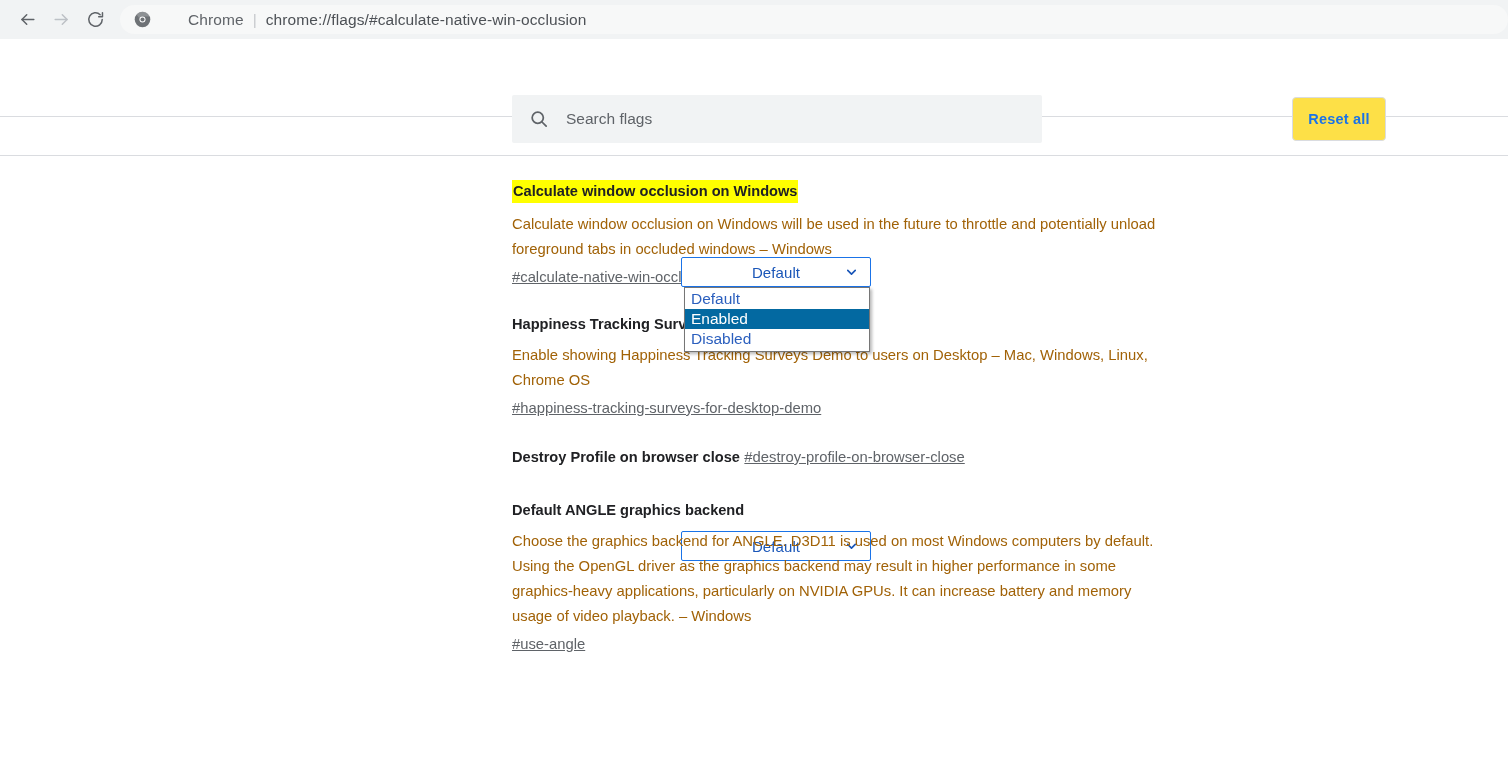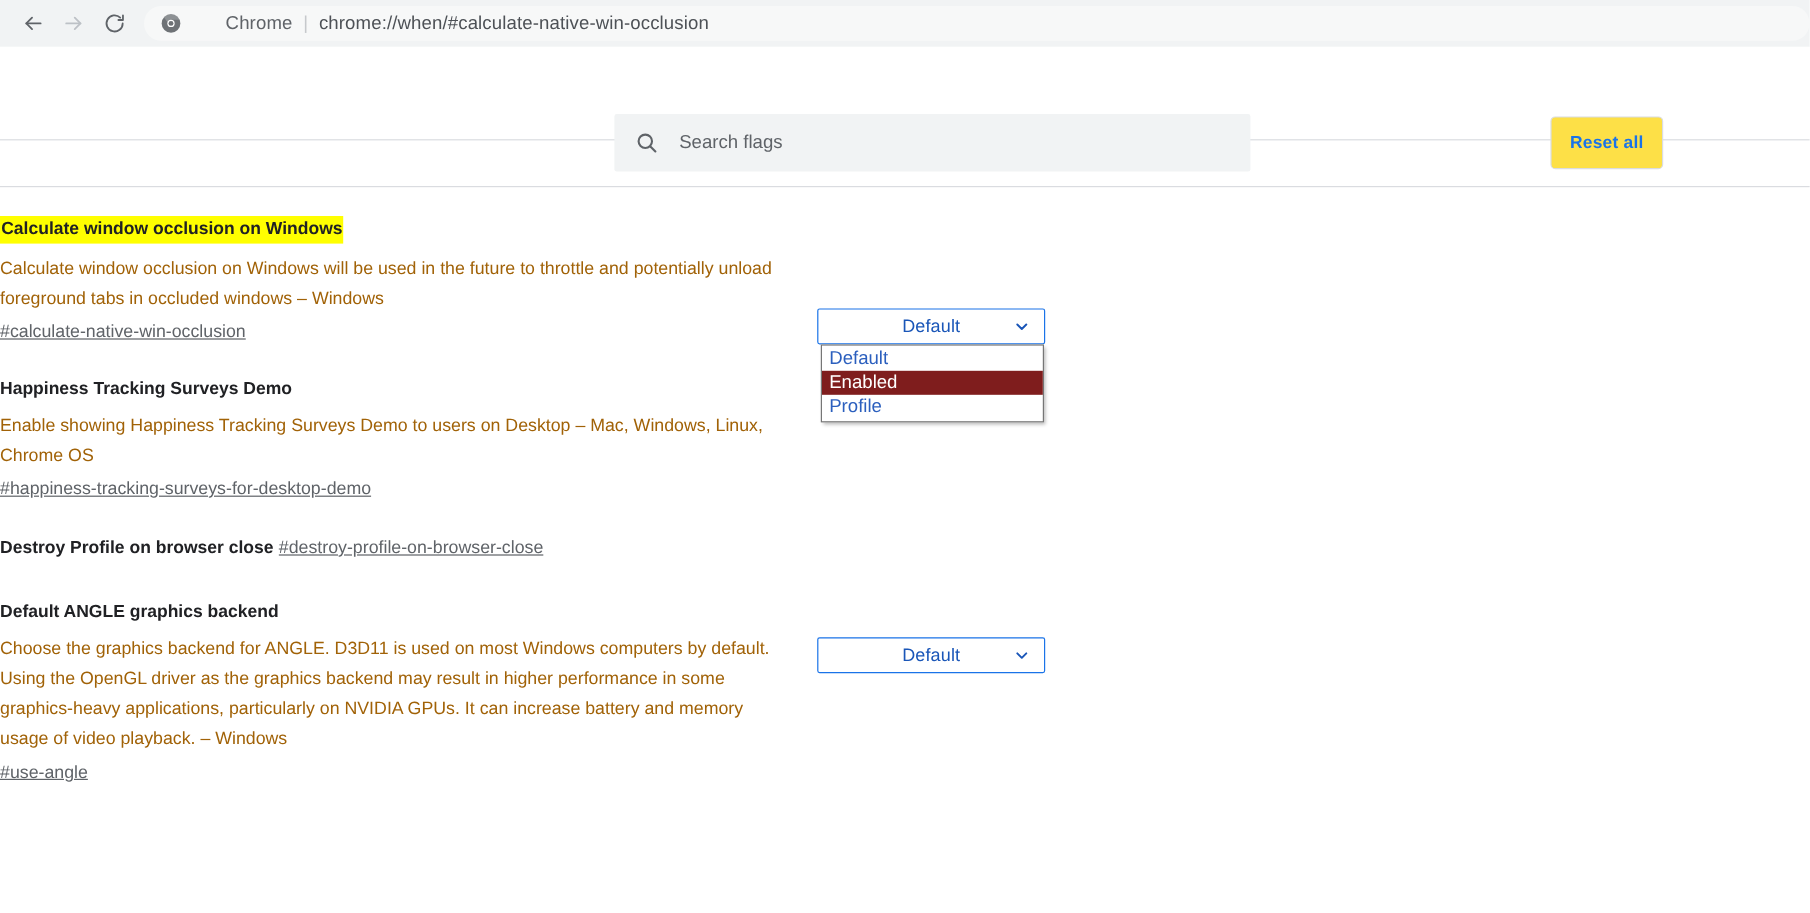--- a/index.html
+++ b/index.html
@@ -140,20 +140,21 @@
     position: absolute;
     top: 117px; left: 0;
     width: 1508px;
   }
   .flag {
     position: relative;
     padding: 0;
   }
   .flag-inner {
     position: relative;
+    margin-left: 512px;
     width: 868px;
     display: flex;
     align-items: center;
     min-height: 0;
   }
   .flag-text { width: 660px; padding: 24px 0 0 0; }
 
   .flag-title {
     font-size: 14.6px;
     font-weight: bold;
@@ -225,21 +226,21 @@
   .option-item {
     height: 20px;
     line-height: 20px;
     padding: 0 0 0 6px;
     font-size: 15.5px;
     color: #2b5fbe;
     white-space: nowrap;
     cursor: pointer;
   }
   .option-item.selected {
-    background: #7f1d1d;
+    background: #0369a1;
     color: #ffffff;
   }
 
   
   .sel-pos-0 { top: 101px; }
   .sel-pos-1 { top: 241px; }
 </style>
 </head>
 <body>
 
@@ -273,21 +274,21 @@
     <span class="omni-icon">
       <svg width="17" height="17" viewBox="0 0 24 24">
         <circle cx="12" cy="12" r="11" fill="#6e7276"></circle>
         <circle cx="12" cy="12" r="4.3" fill="#ffffff"></circle>
         <path d="M12 7.7 H22.3 A11 11 0 0 0 12 1 A11 11 0 0 0 3.6 4.9 L8.3 11.2 A4.3 4.3 0 0 1 12 7.7 Z" fill="#ffffff" opacity=".22"></path>
         <circle cx="12" cy="12" r="2.9" fill="#6e7276"></circle>
       </svg>
     </span>
     <span class="omni-brand">Chrome</span>
     <span class="omni-sep">|</span>
-    <span class="omni-url">chrome://when/#calculate-native-win-occlusion</span>
+    <span class="omni-url">chrome://flags/#calculate-native-win-occlusion</span>
   </div>
 </div>
 
 <div class="page">
 
   <div class="flags-header">
     <div class="search-wrap">
       <span class="search-icon">
         <svg width="20" height="20" viewBox="0 0 24 24" fill="none" stroke="#5f6368" stroke-width="2.1" stroke-linecap="round">
           <circle cx="10.5" cy="10.5" r="6.7"></circle>
@@ -317,21 +318,21 @@
           <span class="sel-label">Default</span>
           <span class="chev">
             <svg width="15" height="15" viewBox="0 0 24 24" fill="none" stroke="#1a56b8" stroke-width="2.6" stroke-linecap="round" stroke-linejoin="round">
               <polyline points="6,9.5 12,15.5 18,9.5"></polyline>
             </svg>
           </span>
         </div>
         <div class="option-list">
           <div class="option-item">Default</div>
           <div class="option-item selected">Enabled</div>
-          <div class="option-item">Profile</div>
+          <div class="option-item">Disabled</div>
         </div>
       </div>
     </div>
 
     <div class="flag">
       <div class="flag-inner">
         <div class="flag-text">
           <div class="flag-title">Happiness Tracking Surveys Demo</div>
           <div class="flag-desc">Enable showing Happiness Tracking Surveys Demo to users on Desktop – Mac, Windows, Linux, Chrome OS</div>
           <a class="flag-link">#happiness-tracking-surveys-for-desktop-demo</a>

